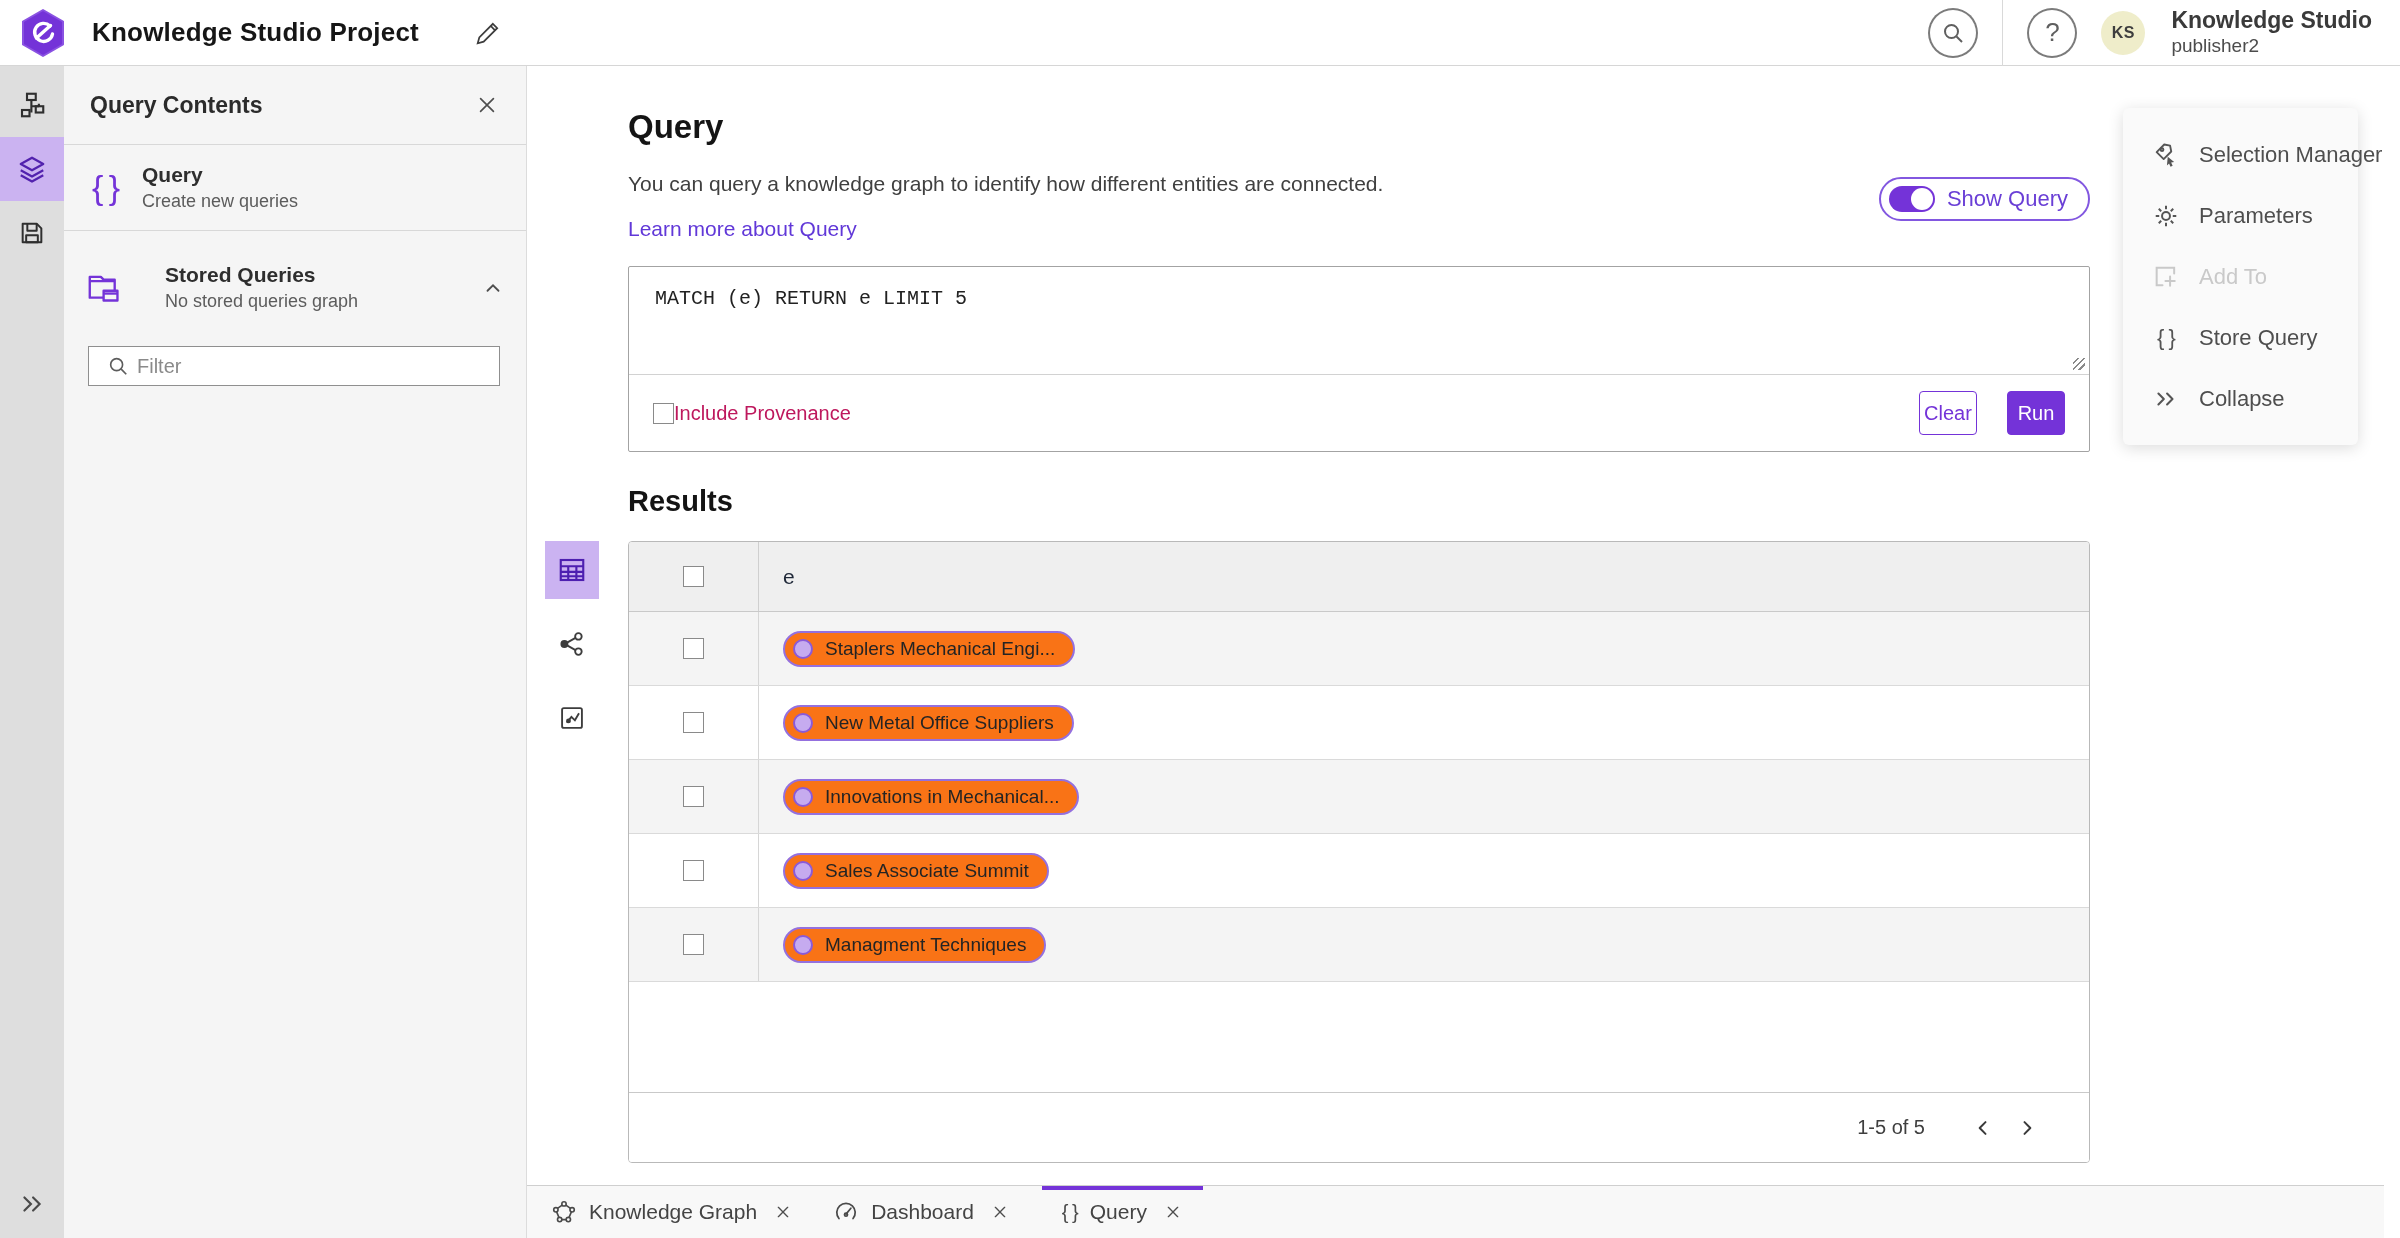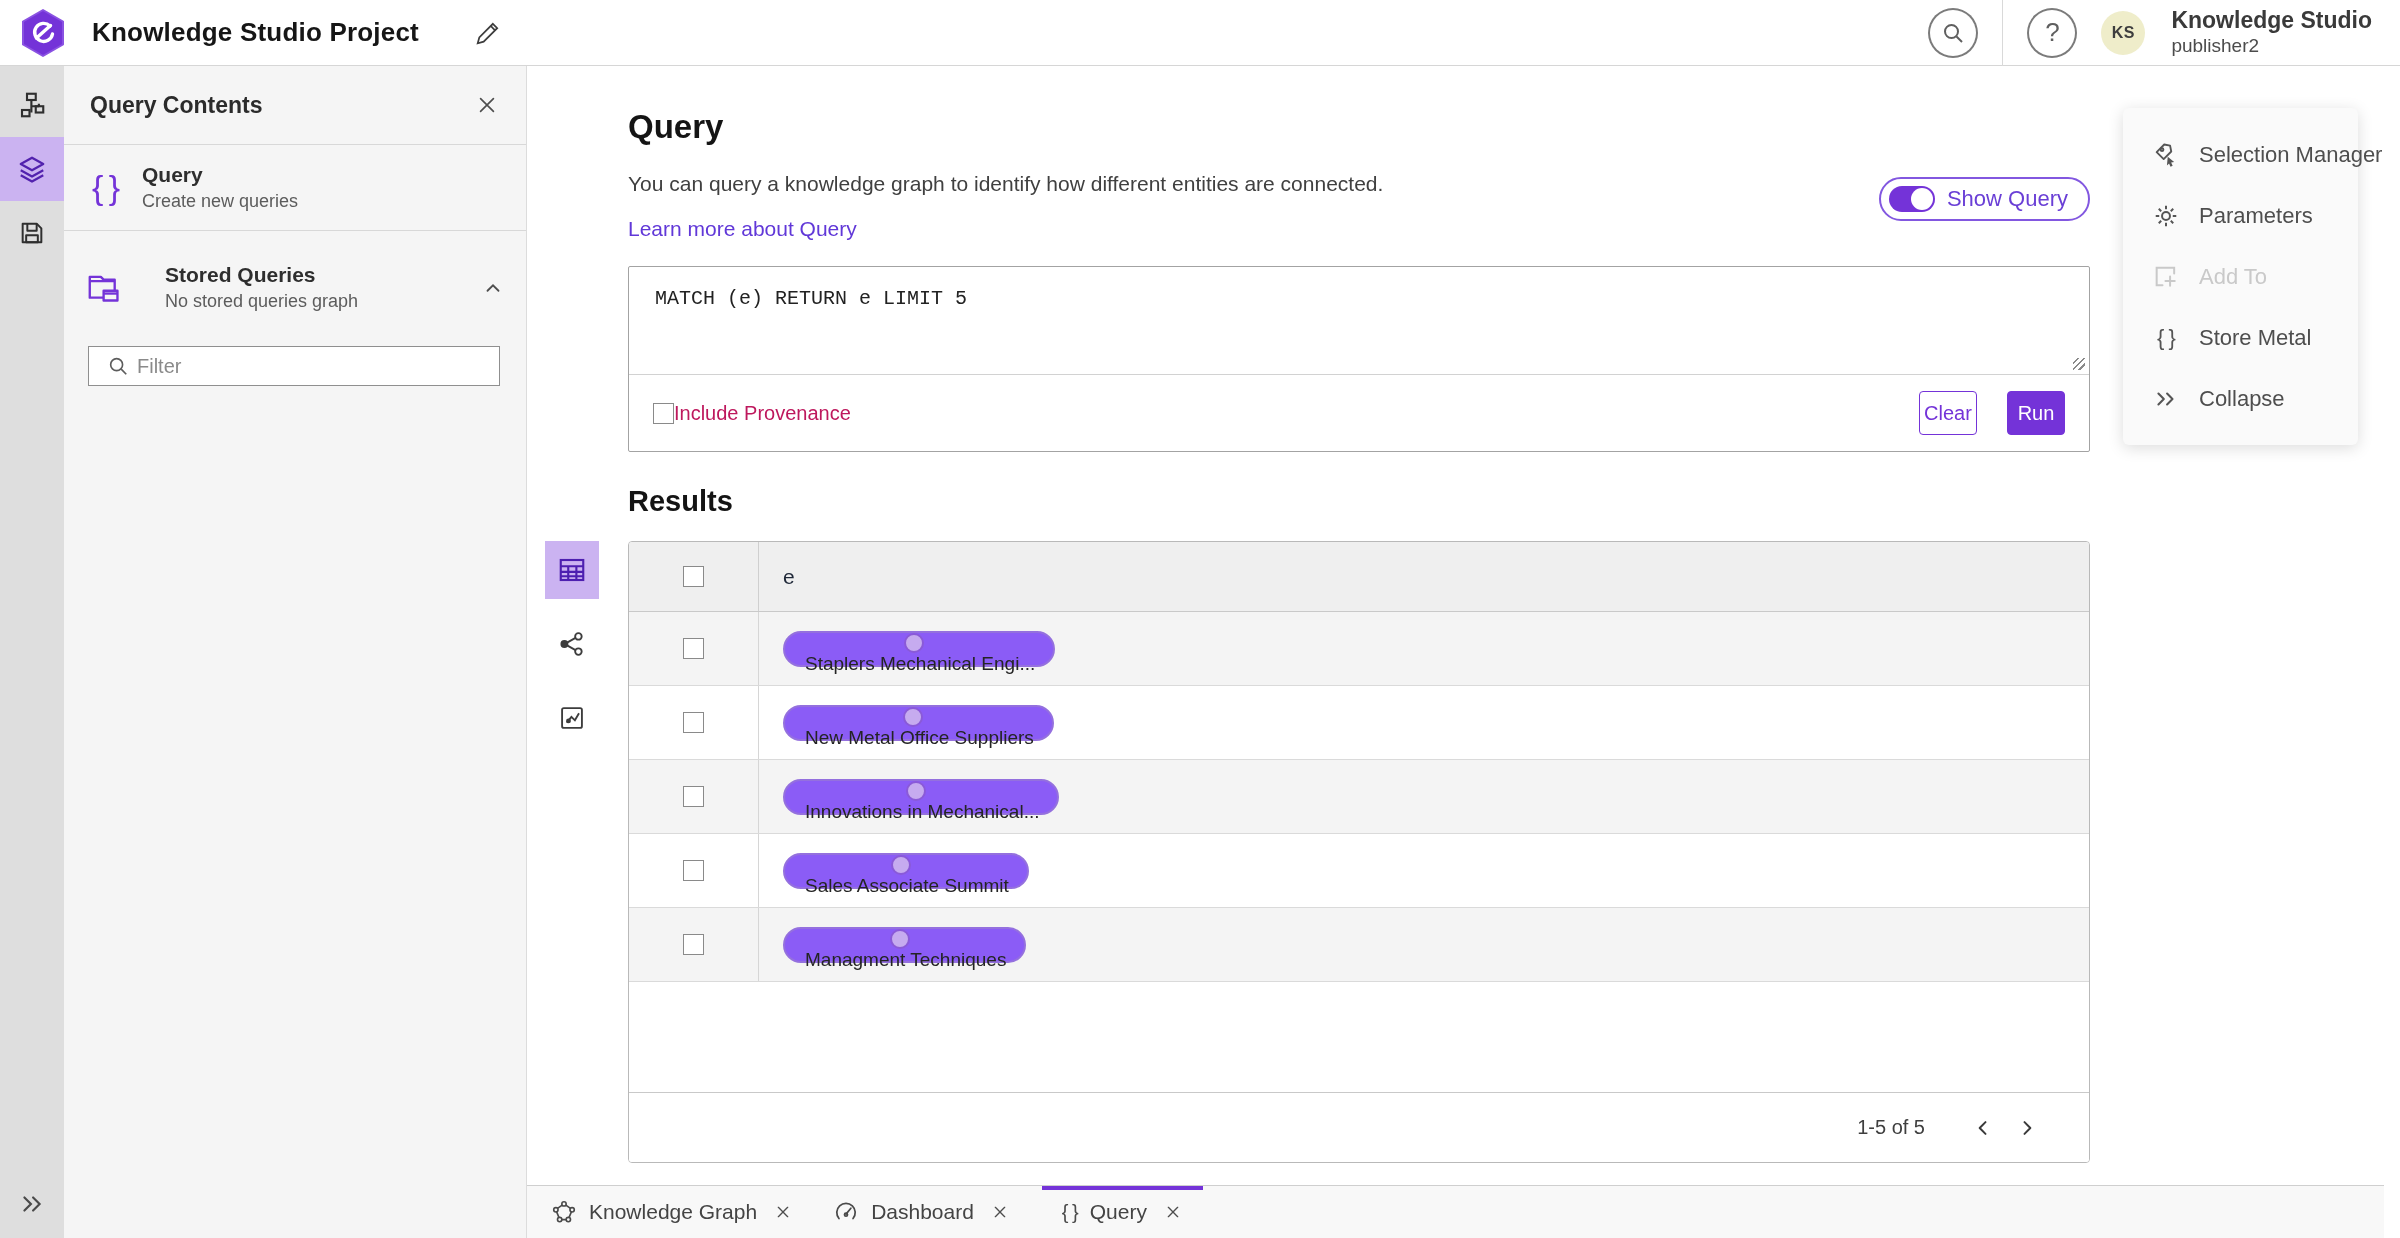--- a/index.html
+++ b/index.html
@@ -86,21 +86,21 @@
   .view-btn.active{background:var(--accent-light);color:#4d1fb0;}
   .rtable{border:1px solid #b9b9b9;border-radius:4px;overflow:hidden;background:#fff;}
   .thead{height:70px;background:#efefef;display:flex;align-items:center;border-bottom:1px solid #c9c9c9;}
   .col-check{width:130px;display:flex;align-items:center;justify-content:center;align-self:stretch;border-right:1px solid #cfcfcf;flex:none;}
   .col-e{padding-left:24px;font-size:21px;color:#1f2838;}
   .trow{height:74px;display:flex;align-items:center;border-bottom:1px solid #dadada;}
   .trow:nth-child(odd){background:#f4f4f4;}
   .trow:nth-child(even){background:#fff;}
   .trow .col-check{border-right:1px solid #d6d6d6;}
   .cell-chip{padding-left:24px;}
-  .chip{display:inline-flex;align-items:center;height:36px;padding:0 18px 0 8px;border:2px solid var(--chip-border);border-radius:18px;background:#8b5cf6;cursor:pointer;flex-direction:column;}
+  .chip{display:inline-flex;align-items:center;height:36px;padding:0 18px 0 8px;border:2px solid var(--chip-border);border-radius:18px;background:#f97316;cursor:pointer;}
   .chip-dot{width:20px;height:20px;border-radius:50%;background:var(--chip-dot);border:2px solid var(--chip-dot-border);flex:none;}
   .chip-label{margin-left:12px;font-size:19px;color:#242424;white-space:nowrap;}
   .tfiller{height:110px;background:#fff;}
   .tfoot{height:70px;border-top:1px solid #c9c9c9;display:flex;align-items:center;justify-content:flex-end;background:#fff;padding-right:40px;}
   .page-label{font-size:20px;color:#3f3f3f;margin-right:36px;}
   .page-btn{width:44px;height:44px;display:flex;align-items:center;justify-content:center;color:#3a3a3a;cursor:pointer;}
 
   
   .action-panel{position:absolute;left:2123px;top:108px;width:235px;background:#fafafa;border-radius:6px;box-shadow:0 3px 16px rgba(0,0,0,.14);z-index:25;padding:16px 0;}
   .action-item{height:61px;display:flex;align-items:center;padding:0 20px 0 26px;cursor:pointer;color:#4e4e4e;}
@@ -412,21 +412,21 @@
           <path d="M19 9V4H4v15h5"></path>
             <path d="M15.5 11.5v8M11.5 15.5h8"></path>
         </svg>
       </span>
       <span class="action-label">Add To</span>
     </div>
     <div class="action-item">
       <span class="a-icon">
         <span class="braces-small">{ }</span>
       </span>
-      <span class="action-label">Store Metal</span>
+      <span class="action-label">Store Query</span>
     </div>
     <div class="action-item">
       <span class="a-icon">
         <svg width="26" height="26" viewBox="0 0 24 24" fill="none" stroke="currentColor" stroke-width="1.9" stroke-linecap="round" stroke-linejoin="round">
           <path d="M5 7l5 5-5 5M13 7l5 5-5 5"></path>
         </svg>
       </span>
       <span class="action-label">Collapse</span>
     </div>
   </div>

